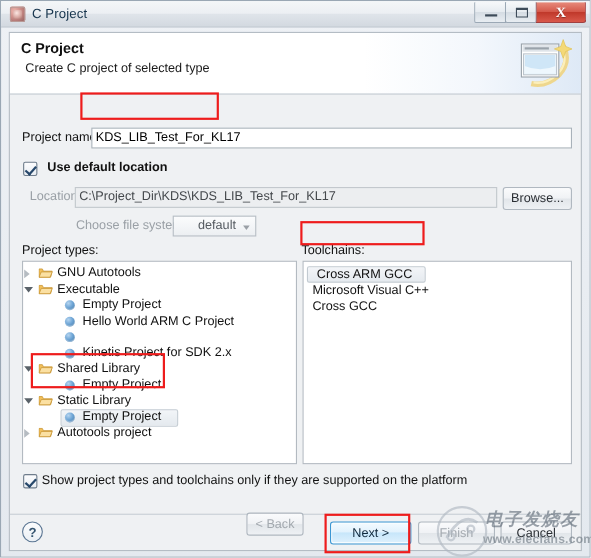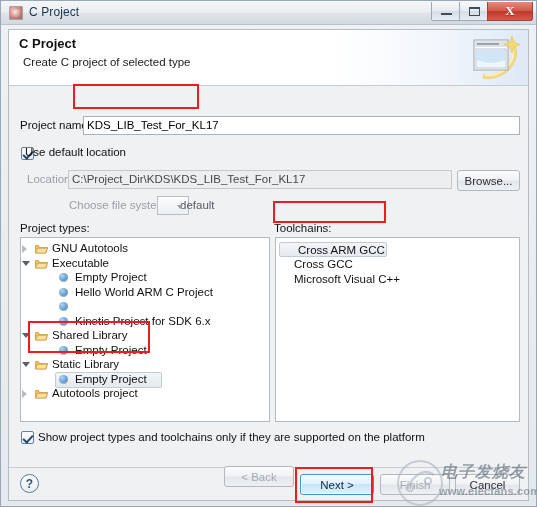--- a/index.html
+++ b/index.html
@@ -305,21 +305,21 @@
     background: linear-gradient(to bottom, #f2f5f8 0%, #e4e9ee 100%);
     border: 1px solid #c4ccd3;
     border-radius: 2px;
   }
   .list-row {
     position: relative;
     height: 15px;
     line-height: 15px;
     font-size: 11.5px;
     color: #111;
-    padding-left: 18px;
+    padding-left: 8px;
     white-space: nowrap;
   }
   .list-row.sel {
     background: linear-gradient(to bottom, #f3f5f8 0%, #e5eaef 100%);
     border: 1px solid #c2cad1;
     box-sizing: border-box;
     border-radius: 2px;
   }
 
   
@@ -426,28 +426,28 @@
         <path d="M44 4 l2.2 6.2 L52 12.5 l-5.8 2.3 L44 21 l-2.2 -6.2 L36 12.5 l5.8 -2.3 Z" fill="#f4d978" stroke="#e0c050" stroke-width="0.6"></path>
       </svg>
     </div>
 
     <div class="form">
 
       <div class="lbl" style="left:11px; top:32px;">Project name:</div>
       <div class="field" style="left:74px; top:29px; width:437px;">KDS_LIB_Test_For_KL17</div>
 
       <div class="cb checked" style="left:12px; top:60px;"></div>
-      <div class="lbl" style="left:16px; top:59px; font-weight:normal;">Use default location</div>
+      <div class="lbl" style="left:34px; top:59px; font-weight:bold;">Use default location</div>
 
       <div class="lbl dim" style="left:18px; top:86px;">Location:</div>
       <div class="field readonly" style="left:59px; top:83px; width:384px;">C:\Project_Dir\KDS\KDS_LIB_Test_For_KL17</div>
       <div class="btn" style="left:448px; top:83px; width:63px;">Browse...</div>
 
       <div class="lbl dim" style="left:60px; top:112px;">Choose file system:</div>
-      <div class="combo" style="left:148px; top:109px; width:32px;padding-left:22px;">
+      <div class="combo" style="left:148px; top:109px; width:76px;padding-left:22px;">
         <span>default</span>
         <span class="arrow"></span>
       </div>
 
       <div class="lbl" style="left:11px; top:135px;">Project types:</div>
 
       <div class="lbl" style="left:265px; top:135px;">Toolchains:</div>
 
       <div class="panel" style="left:11px; top:150px; width:250px; height:185px;">
         <div id="tree-host" style="position:relative; padding-top:3px;">
@@ -473,21 +473,21 @@
             </div>
             <div class="tree-row">
               <div class="dot-ico" style="left: 38px;"></div>
               <div class="tree-label" style="left: 54px;">Hello World ARM C Project</div>
             </div>
             <div class="tree-row">
               <div class="dot-ico" style="left: 38px;"></div>
             </div>
             <div class="tree-row">
               <div class="dot-ico" style="left: 38px;"></div>
-              <div class="tree-label" style="left: 54px;">Kinetis Project for SDK 6.x</div>
+              <div class="tree-label" style="left: 54px;">Kinetis Project for SDK 2.x</div>
             </div>
             <div class="tree-row">
               <div class="twisty expanded" style="left: 1px;"></div>
               <div class="folder-ico" style="left: 14px;"><svg viewBox="0 0 13 10" width="13" height="10">
                   <path d="M0.5 1.5 L0.5 9 L11 9 L12.5 3.5 L4.5 3.5 L3.5 1.5 Z" fill="#f3c05a" stroke="#c79433" stroke-width="0.7"></path>
                   <path d="M0.5 9 L2.5 4.2 L12.5 4.2 L10.5 9 Z" fill="#fbe0a2" stroke="#c79433" stroke-width="0.7"></path>
                 </svg></div>
               <div class="tree-label" style="left: 31px;">Shared Library</div>
             </div>
             <div class="tree-row">
@@ -514,33 +514,33 @@
                   <path d="M0.5 9 L2.5 4.2 L12.5 4.2 L10.5 9 Z" fill="#fbe0a2" stroke="#c79433" stroke-width="0.7"></path>
                 </svg></div>
               <div class="tree-label" style="left: 31px;">Autotools project</div>
             </div>
           </div>
       </div>
 
       <div class="panel" style="left:266px; top:150px; width:245px; height:185px;">
         <div id="list-host" style="position:relative; padding-top:4px;">
             <div class="list-row sel" style="margin-left: 3px; width: 108px;"><span>Cross ARM GCC</span></div>
+            <div class="list-row"><span>Microsoft Visual C++</span></div>
             <div class="list-row"><span>Cross GCC</span></div>
-            <div class="list-row"><span>Microsoft Visual C++</span></div>
           </div>
       </div>
 
       <div class="cb checked" style="left:12px; top:344px;"></div>
       <div class="lbl" style="left:29px; top:344px;">Show project types and toolchains only if they are supported on the platform</div>
     </div>
 
     <div class="footer-sep"></div>
     <div class="help-icon">?</div>
 
-    <div class="btn disabled" style="left:215px; top:436px; width:70px;">&lt; Back</div>
+    <div class="btn disabled" style="left:215px; top:436px; width:52px;">&lt; Back</div>
     <div class="btn default" style="left:291px; top:444px; width:74px;">Next &gt;</div>
     <div class="btn disabled" style="left:371px; top:444px; width:70px;">Finish</div>
     <div class="btn" style="left:446px; top:444px; width:65px;">Cancel</div>
   </div>
 
   <div class="redbox" style="left:72px; top:83px; width:126px; height:25px;"></div>
   <div class="redbox" style="left:27px; top:320px; width:122px; height:32px;"></div>
   <div class="redbox" style="left:272px; top:200px; width:113px; height:22px;"></div>
   <div class="redbox" style="left:294px; top:466px; width:78px; height:36px;"></div>
 

